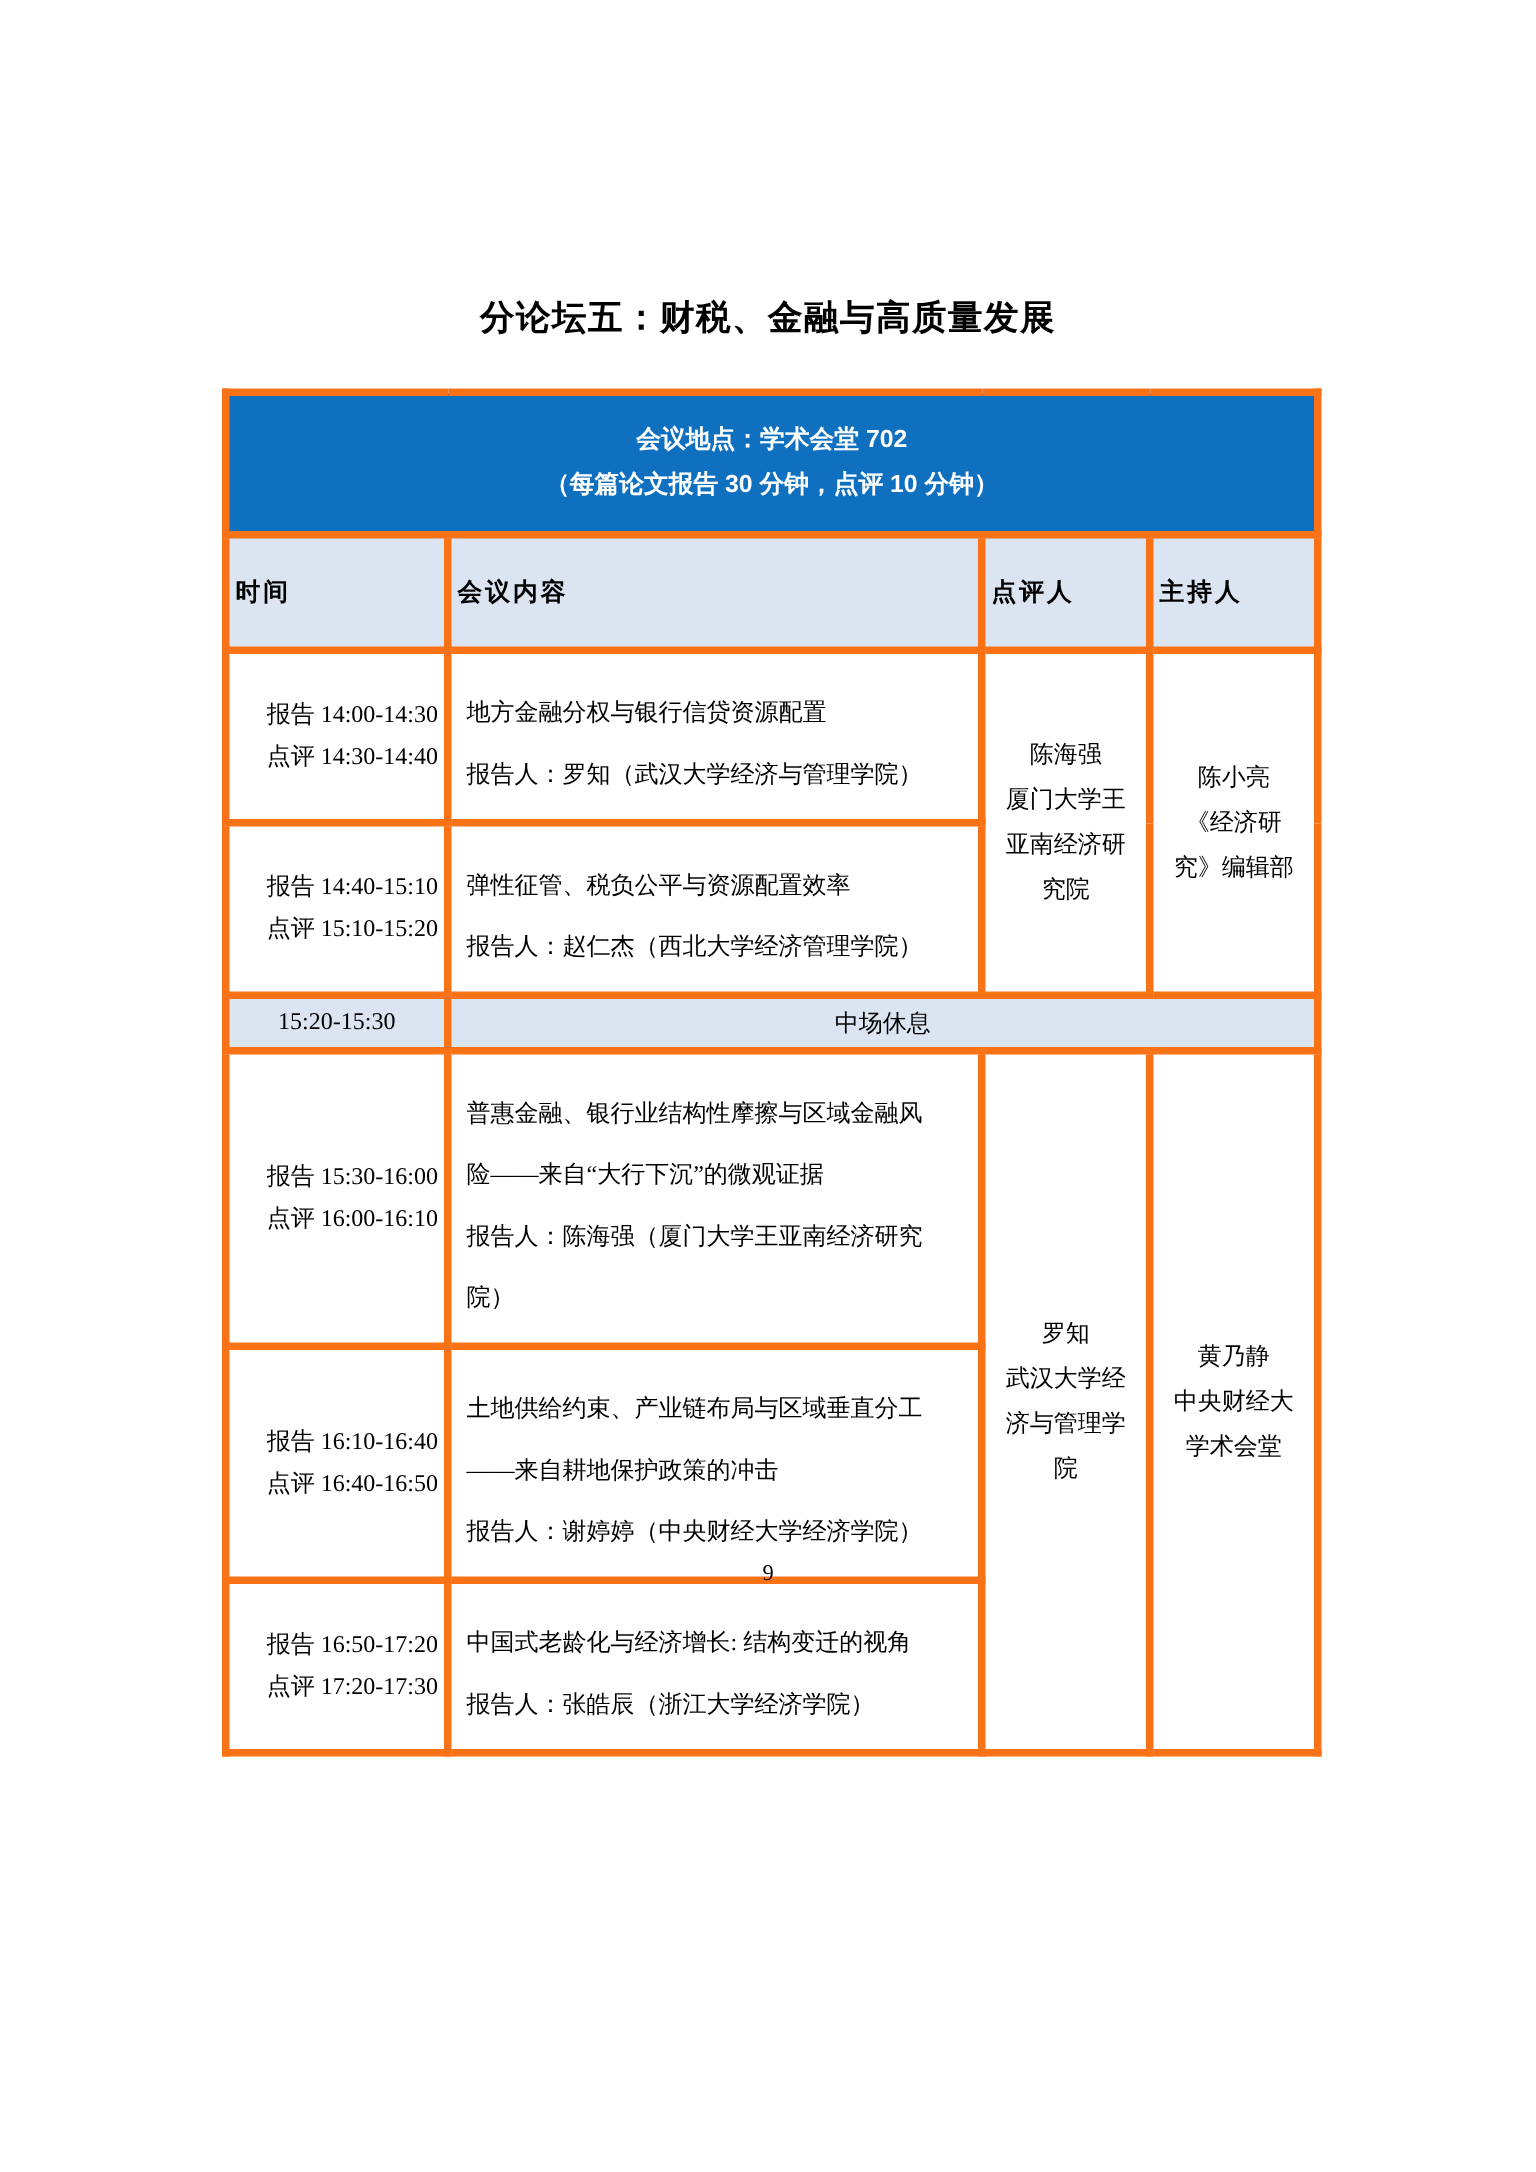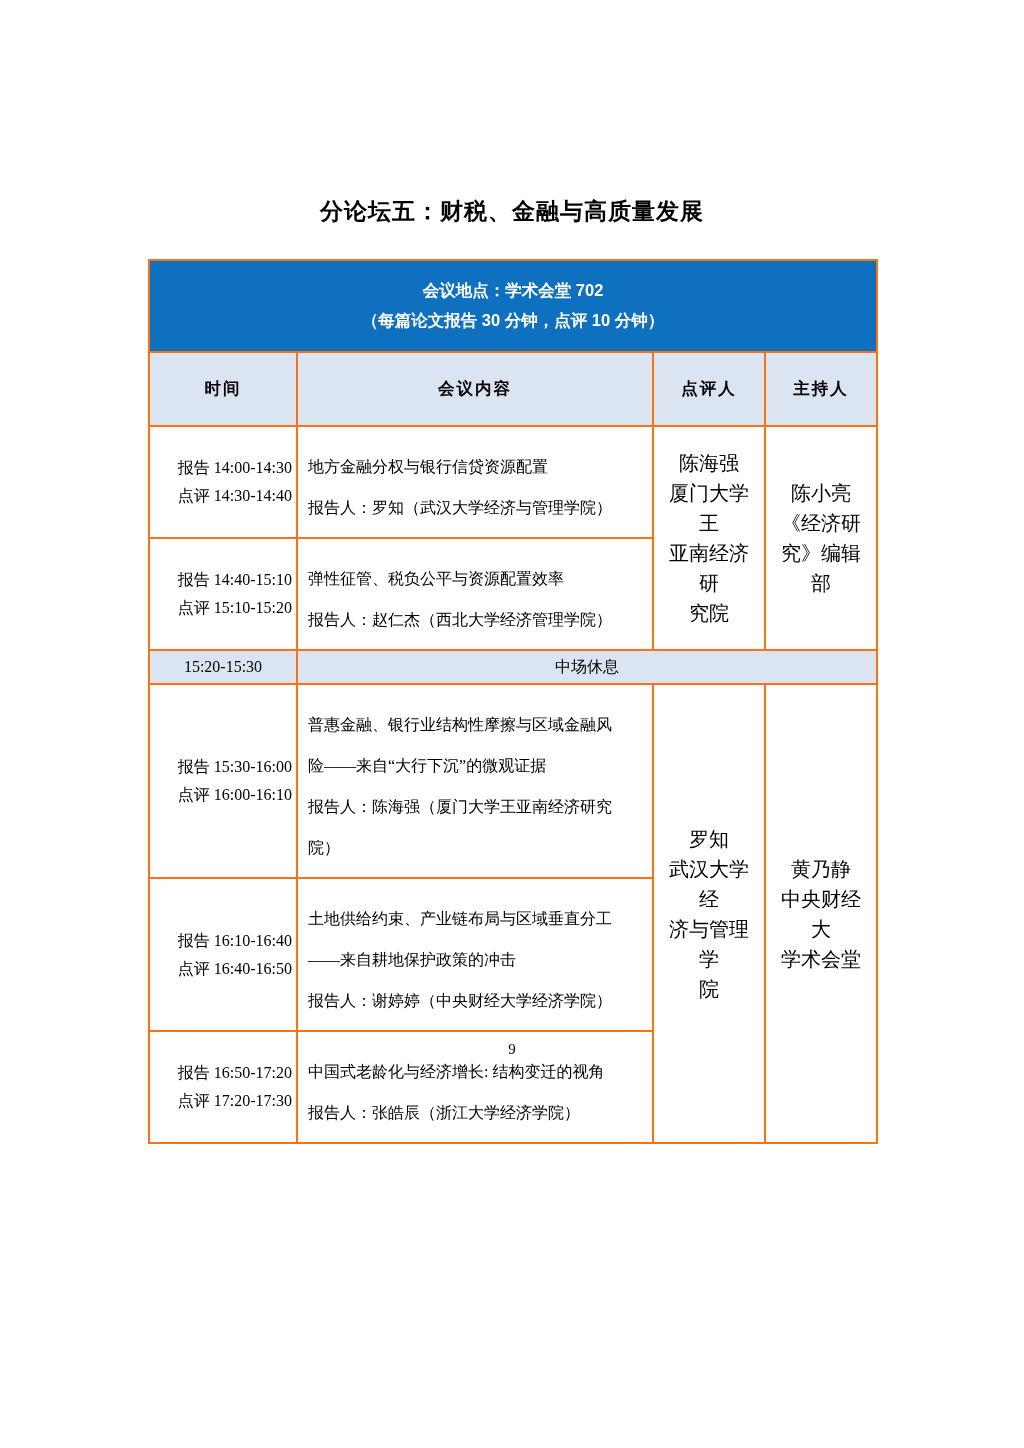--- a/index.html
+++ b/index.html
@@ -34,39 +34,39 @@
   .table-wrap {
     margin: 32px auto 0 auto;
     width: 728px;
   }
   table.sched {
     border-collapse: collapse;
     width: 100%;
     table-layout: fixed;
   }
   table.sched td, table.sched th {
-    border: 2px solid #f97316;
+    border: 5px solid #f97316;
     vertical-align: middle;
   }
   .banner td {
     background: #1070c0;
     color: #ffffff;
     text-align: center;
     font-family: "Liberation Sans", sans-serif;
     font-weight: bold;
     font-size: 16.5px;
     line-height: 30px;
     padding: 14px 6px 16px 6px;
     border: 1px solid #1070c0;
   }
   .banner .l1 { display: block; }
   .banner .l2 { display: block; }
   .hdr td {
     background: #dbe5f1;
-    text-align: center;
+    text-align: left;
     font-family: "Liberation Sans", sans-serif;
     font-weight: bold;
     font-size: 16.5px;
     padding: 25px 4px;
     letter-spacing: 2px;
   }
   td.time-cell {
     text-align: right;
     font-size: 16px;
     line-height: 28px;
@@ -76,21 +76,21 @@
   td.time-cell .tl { display: block; }
   td.content-cell {
     font-size: 16px;
     line-height: 30px;
     padding: 14px 12px 14px 10px;
     text-align: left;
   }
   td.content-cell .cl { display: block; margin-top: 11px; }
   td.person-cell {
     text-align: center;
-    font-size: 20px;
+    font-size: 16px;
     line-height: 30px;
     padding: 10px 6px;
   }
   td.person-cell .pl { display: block; }
   tr.break-row td.break-time {
     background: #dbe5f1;
     text-align: center;
     font-size: 16px;
     padding: 7px 4px;
   }

